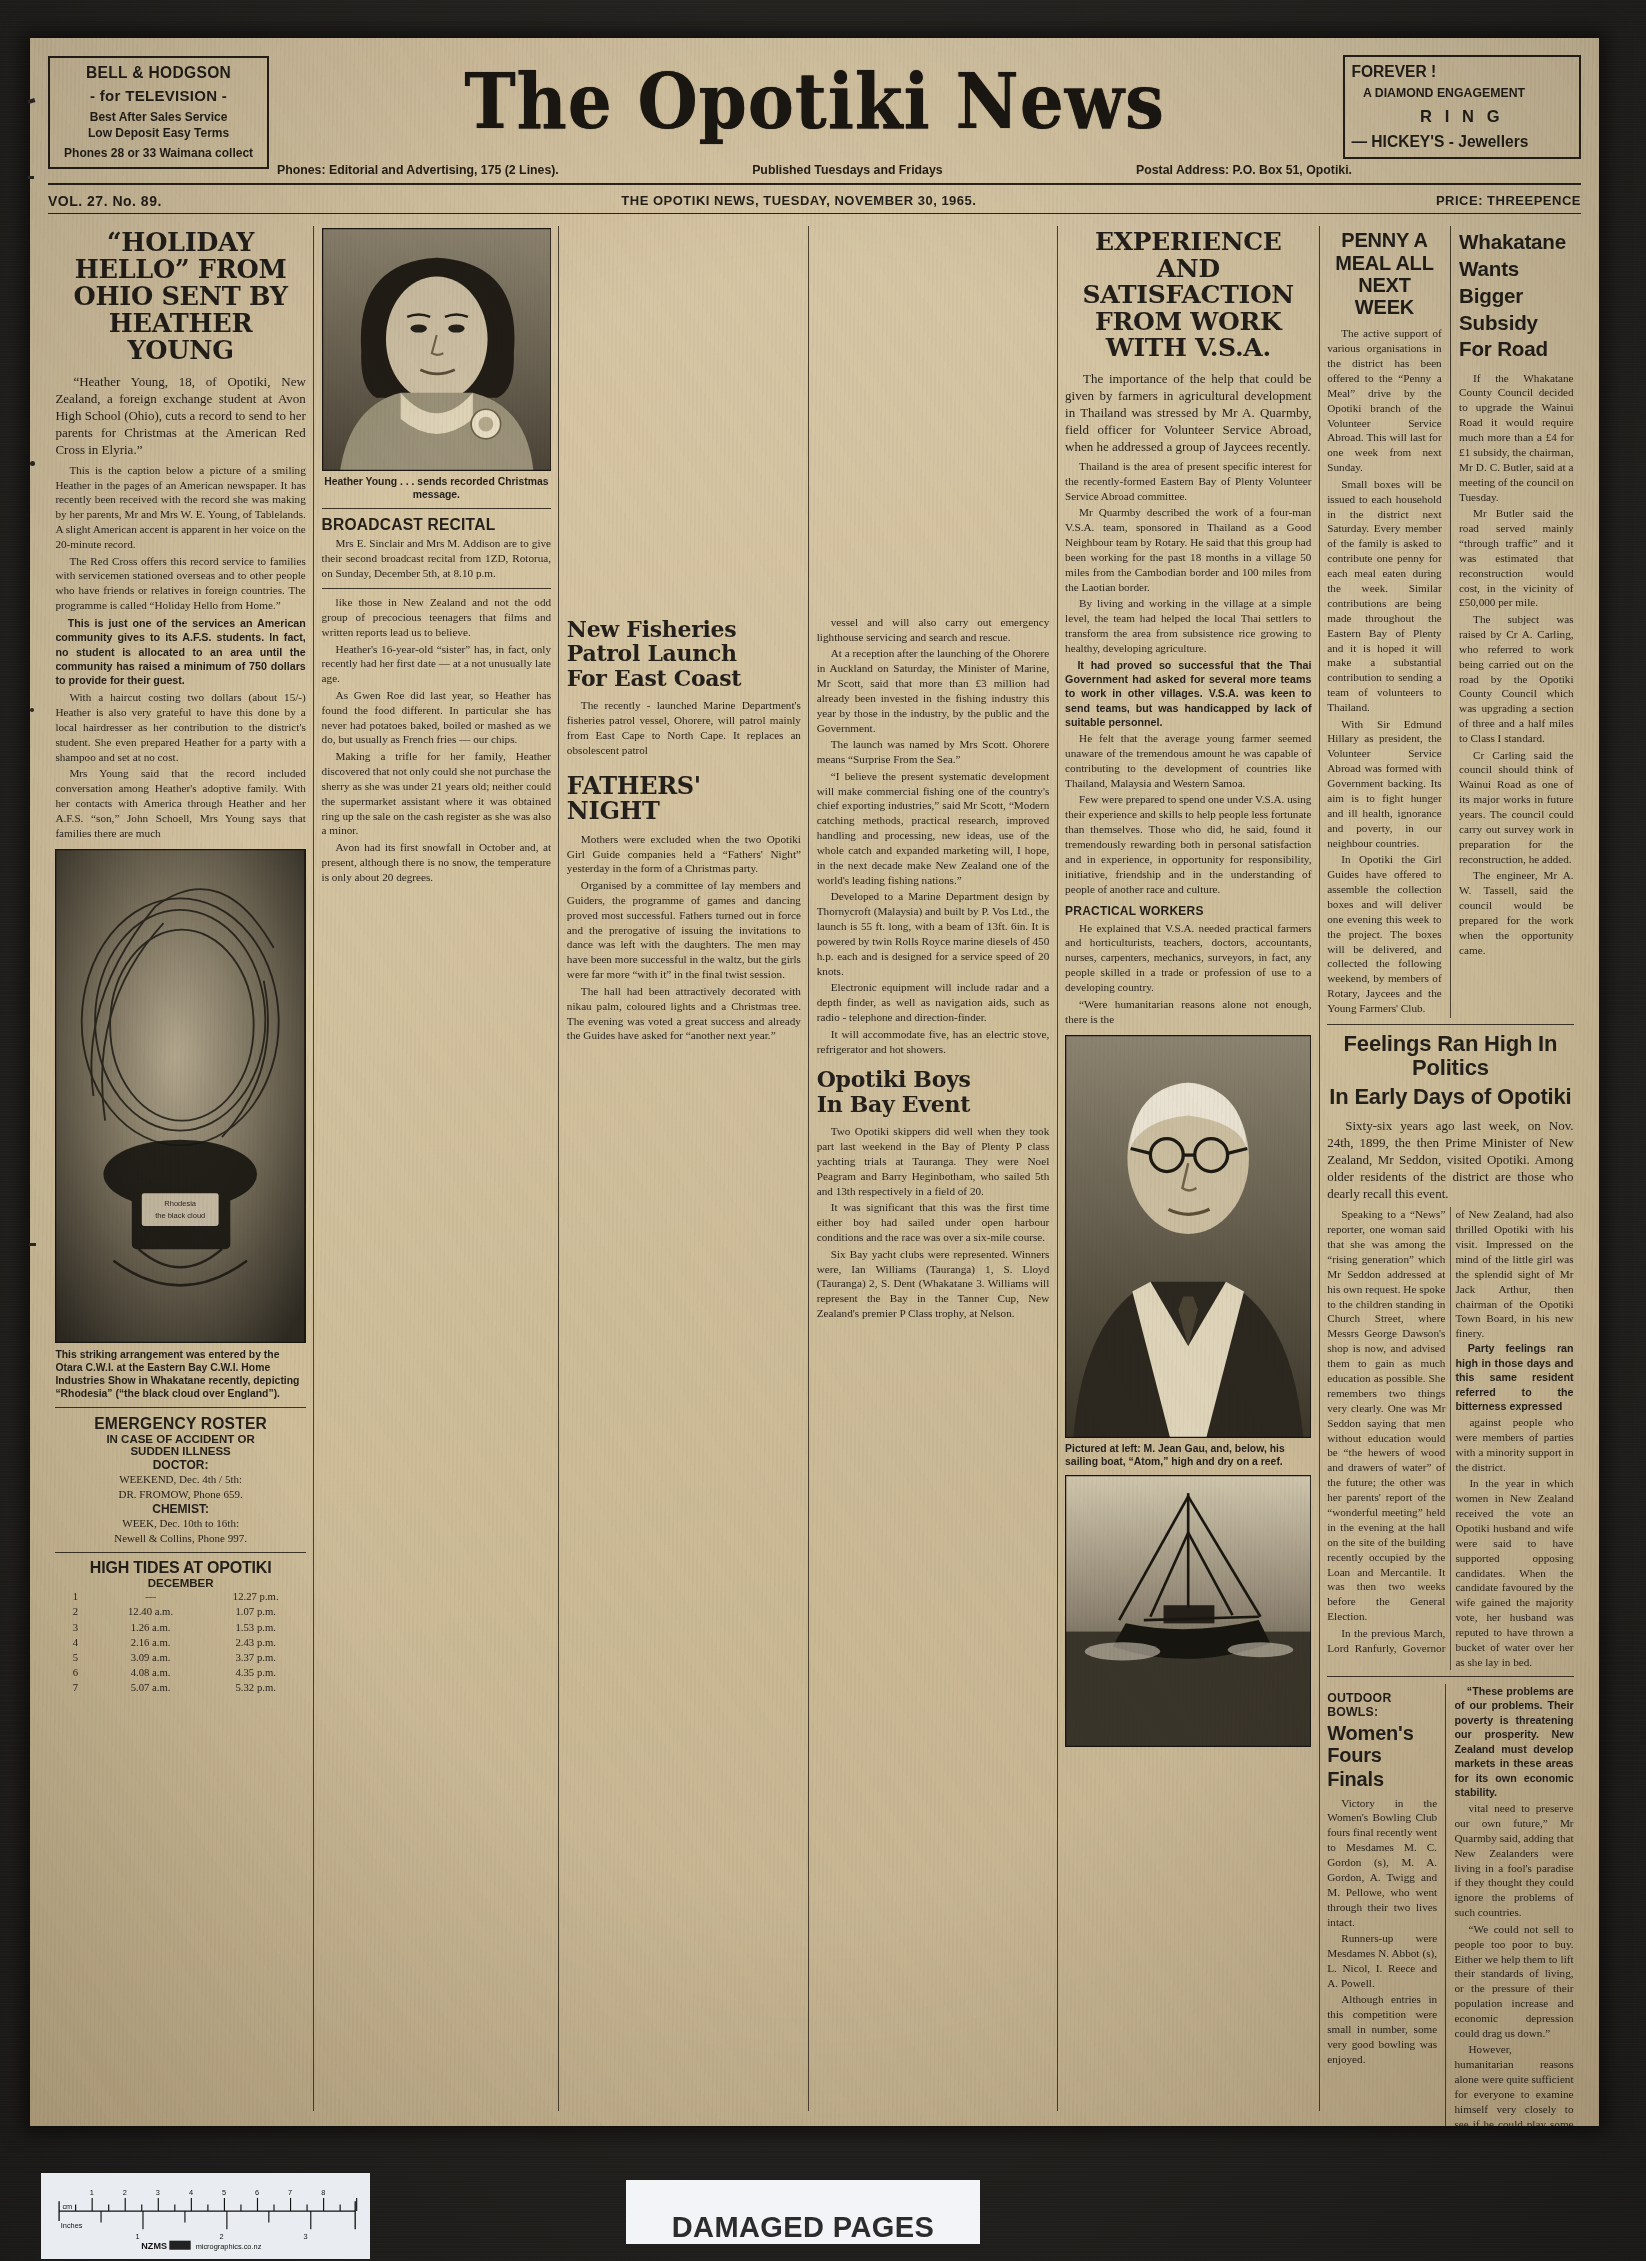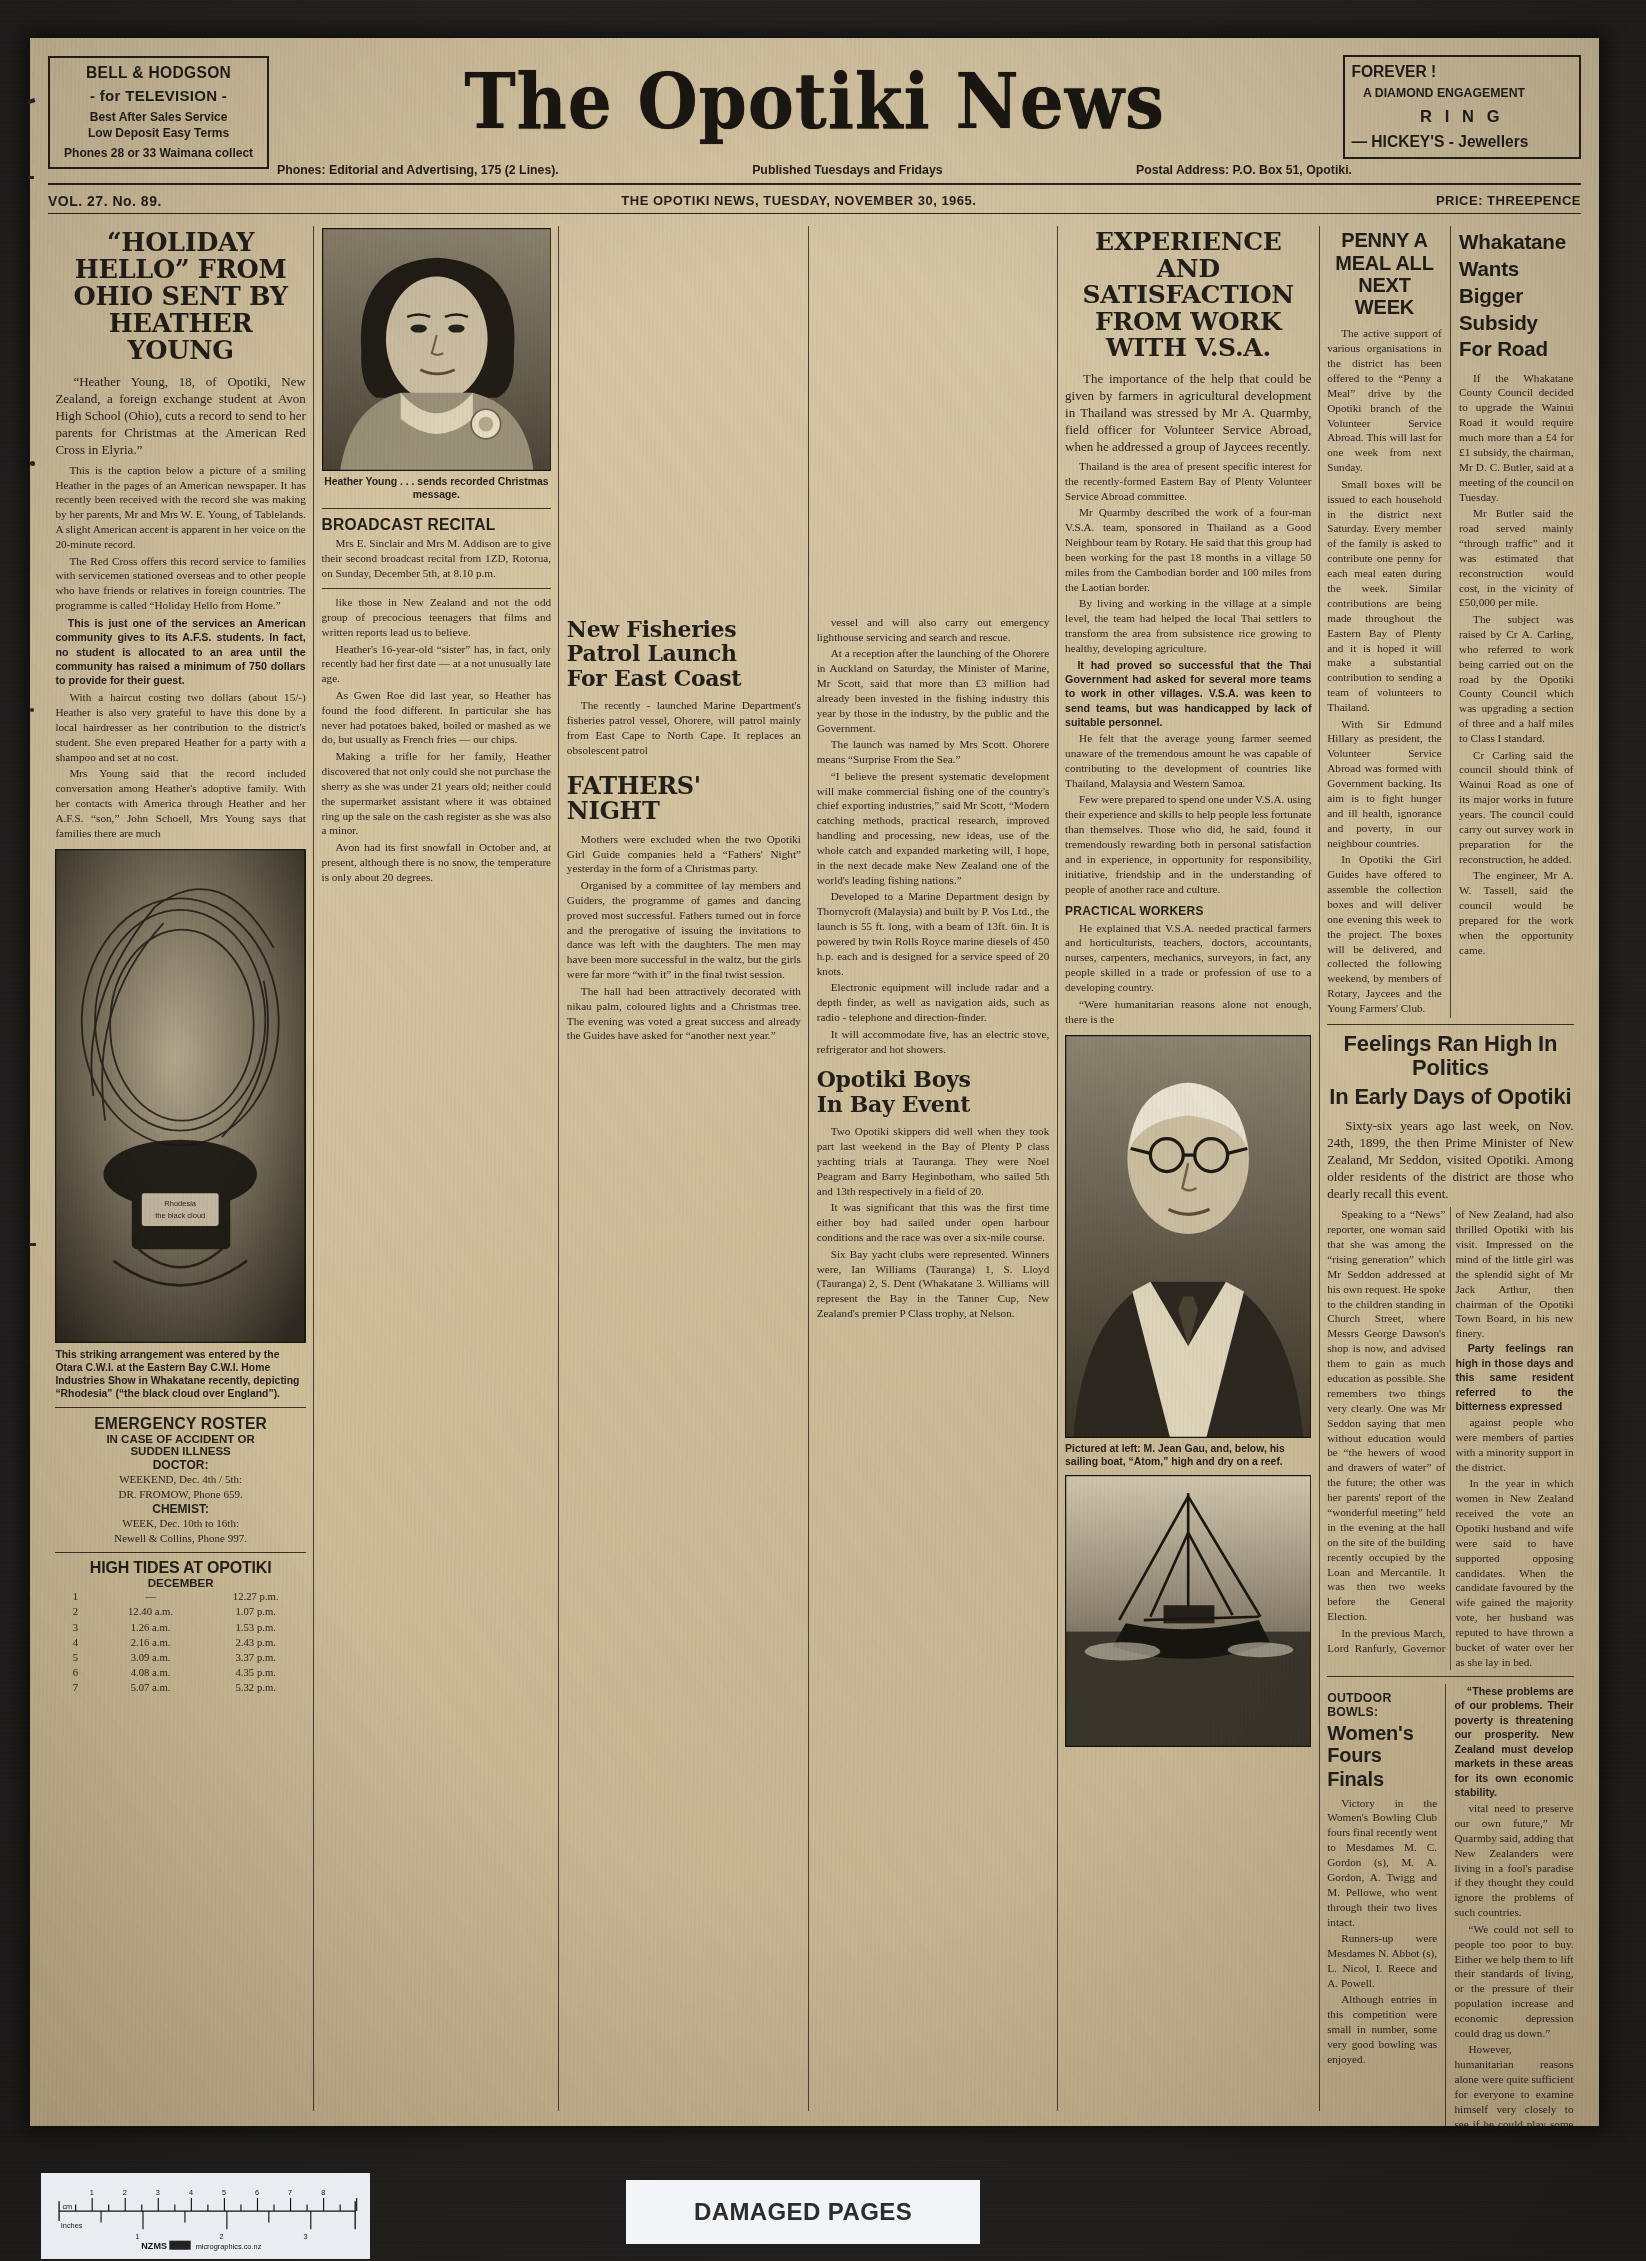--- a/index.html
+++ b/index.html
@@ -132,22 +132,22 @@
   .tiderow .d{width:16%;text-align:center;}
   .tiderow .am{width:44%;text-align:center;}
   .tiderow .pm{width:40%;text-align:center;}
   #ruler{
     position:absolute;left:41px;top:2173px;width:329px;height:86px;
     background:#e9edf2;
   }
   #ruler svg{display:block;}
   #damaged{
     position:absolute;left:626px;top:2180px;width:354px;height:64px;
-    background:#f2f4f7;display:flex;align-items:center;justify-content:center;
-    font-family:"Liberation Sans",sans-serif;font-weight:bold;font-size:24px;
+    background:#f2f4f7;display:flex;align-items:flex-end;justify-content:center;
+    font-family:"Liberation Sans",sans-serif;font-weight:bold;font-size:29px;
     letter-spacing:0.4px;color:#2c2c2c;
   }
 </style>
 </head>
 <body>
 
 <div id="scan-backdrop"></div>
 
 <div id="paper">
 

